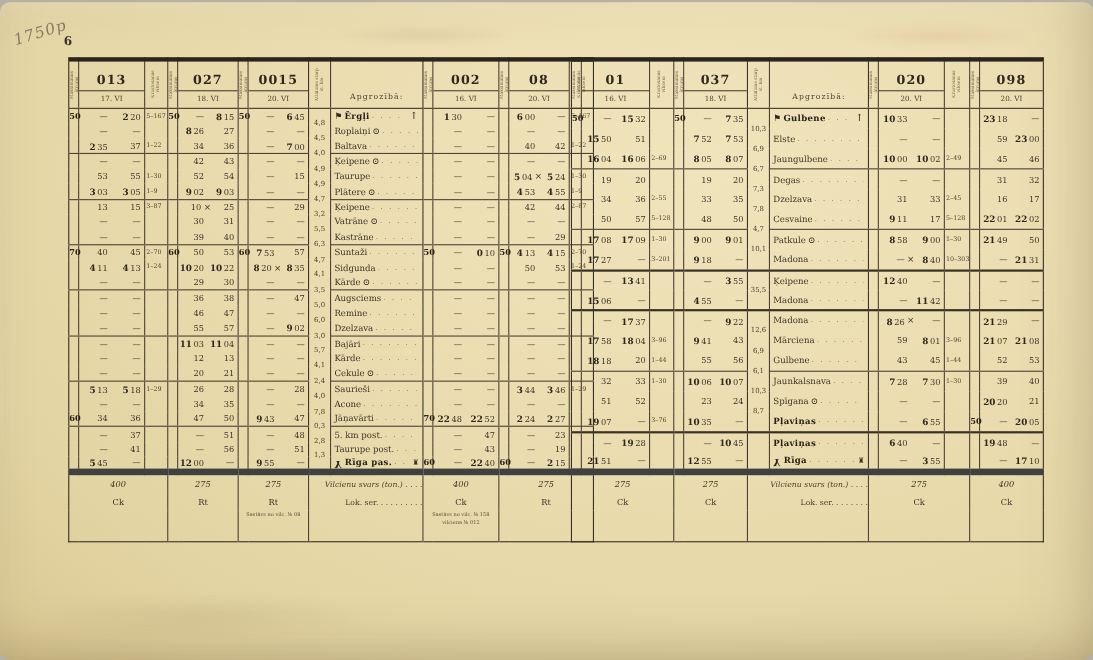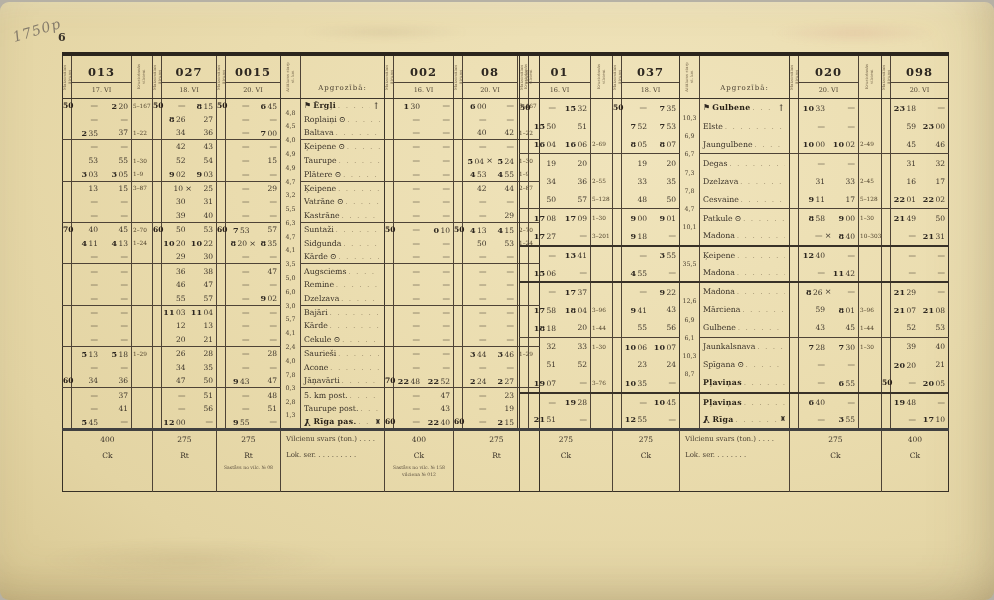--- a/index.html
+++ b/index.html
@@ -71,25 +71,25 @@
   .stn.bb{font-weight:bold;color:#261f15;letter-spacing:.3px;}
   .odot{font-size:8px;margin-left:2px;color:#2d2720;flex:0 0 auto;}
   .flg{font-family:"DejaVu Sans",sans-serif;font-size:8px;margin-right:2px;color:#2d2720;flex:0 0 auto;}
   .upa{font-size:9px;color:#2d2720;flex:0 0 auto;padding-right:2px;}
   .rk{font-family:"DejaVu Sans",sans-serif;font-size:7px;color:#3a332a;flex:0 0 auto;padding-right:1px;}
   .yic{display:inline-block;transform:scaleY(-1);font-weight:bold;font-size:9px;margin-right:3px;color:#2d2720;flex:0 0 auto;}
   .lead{flex:1 1 auto;overflow:hidden;color:#6d5e44;font-size:6px;letter-spacing:2px;margin:0 2px;}
   .lead::after{content:". . . . . . . . . . . . . . . .";}
 
   tfoot tr td{text-align:center;}
-  tfoot tr:first-child td{border-top:3px solid #404040;}
+  tfoot tr:first-child td{border-top:6px solid #404040;font-style:italic;}
   tfoot td+td{border-left:1px solid #4e4336;}
   tfoot .fw{font-size:7.5px;height:17px;color:#3c342a;}
   tfoot .fl{font-size:7.5px;height:15px;color:#3c342a;}
-  tfoot .flabel{text-align:left;padding-left:5px;font-size:7px;white-space:nowrap;color:#4c4233;}
+  tfoot .flabel{text-align:right;padding-left:5px;font-size:7px;white-space:nowrap;color:#4c4233;}
   tfoot .fnote{font-size:4.6px;line-height:1.5;color:#5d5140;height:26px;white-space:pre-line;vertical-align:top;padding-top:2px;}
 </style>
 </head>
 <body>
 
 <div class="paper"></div>
 <div class="stain s1"></div>
 <div class="stain s2"></div>
 <div class="stain s3"></div>
 

